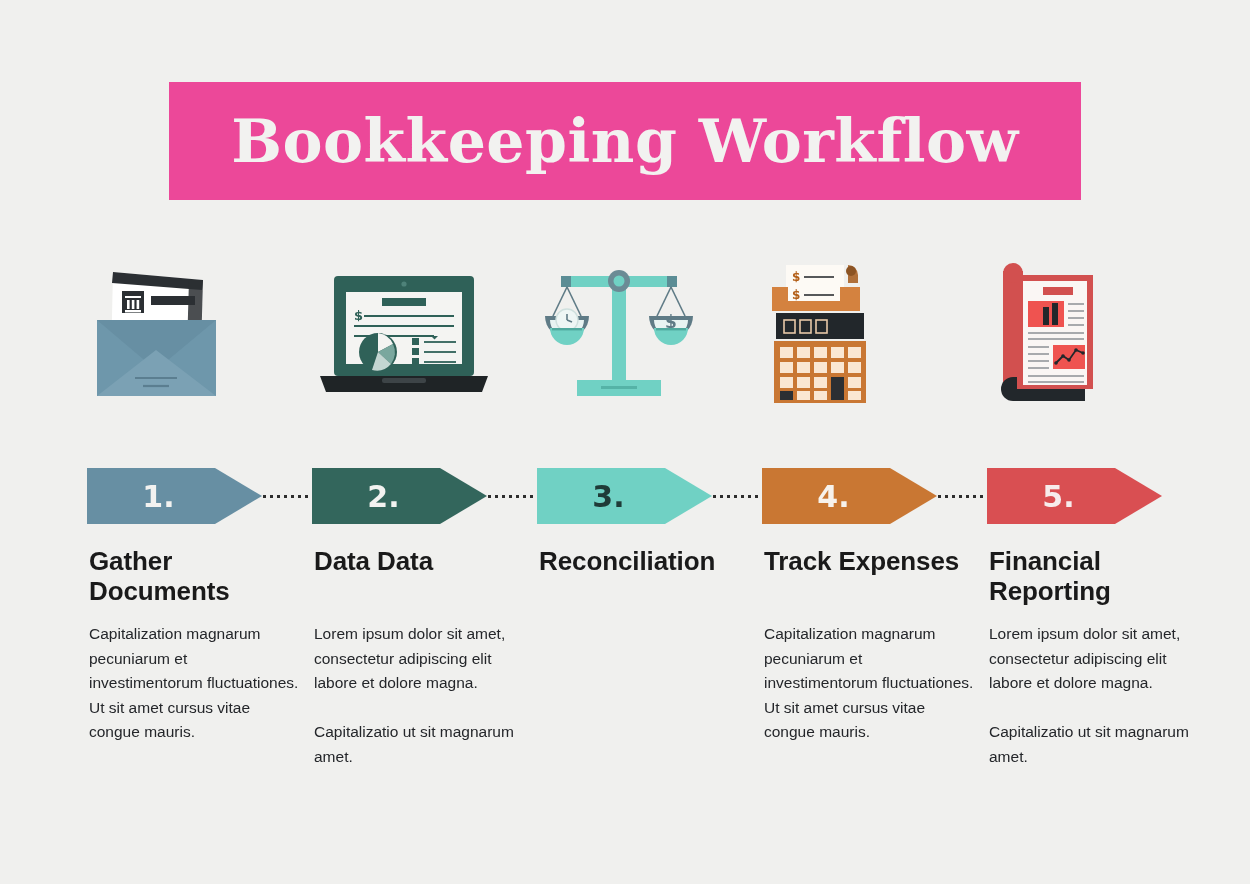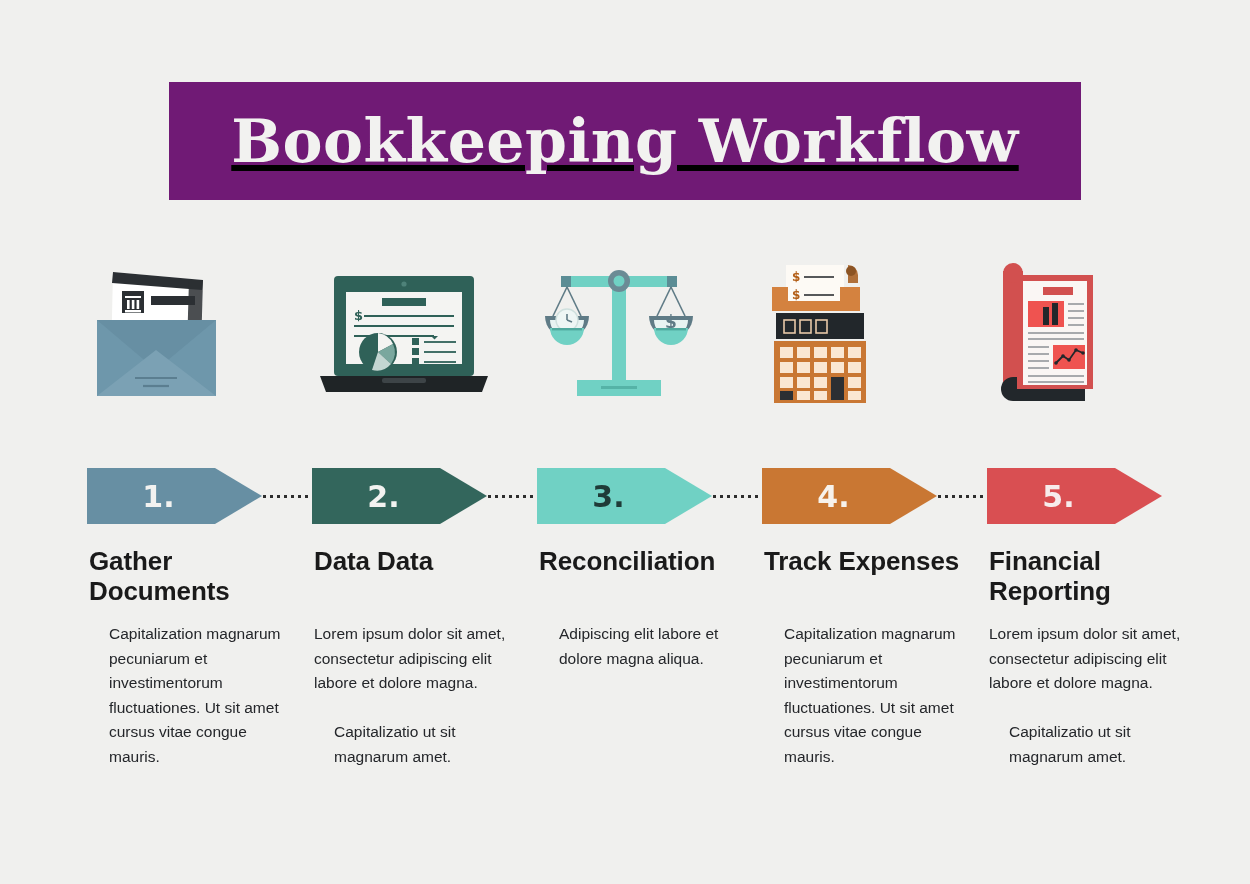--- a/index.html
+++ b/index.html
@@ -124,26 +124,26 @@
     left: 2px;
     width: 212px;
   }
   .body-para {
     font-family: "Liberation Sans", sans-serif;
     font-size: 15.5px;
     line-height: 24.6px;
     color: #24262a;
     margin: 0 0 24.6px 0;
   }
-  .body-para:last-child { margin-bottom: 0; margin-left: 20px; }
+  .body-para:last-child { margin-bottom: 0; }
 </style>
 </head>
 <body style="background: rgb(240, 240, 238);">
 
-<div class="title-banner" style="background: #701a75; text-decoration: underline;">
+<div class="title-banner" style="background: #ec4899;">
   <div class="title-text" style="color: rgb(242, 242, 240);">Bookkeeping Workflow</div>
 </div>
 
 <div class="columns">
 
   <div class="col col-0">
     <div class="icon-wrap">
       <svg width="135" height="150" viewBox="0 0 135 150">
 
         <path d="M24 14 L114 22 L112 108 L22 104 Z" fill="#ffffff"></path>
@@ -393,21 +393,20 @@
     <div class="heading">Data Data</div>
     <div class="body-block">
       <p class="body-para">Lorem ipsum dolor sit amet, consectetur adipiscing elit labore et dolore magna.</p>
       <p class="body-para">Capitalizatio ut sit magnarum amet.</p>
     </div>
   </div>
 
   <div class="col col-2">
     <div class="heading">Reconciliation</div>
     <div class="body-block">
-      <p class="body-para">Adipiscing elit labore et dolore magna aliqua.</p>
     </div>
   </div>
 
   <div class="col col-3">
     <div class="heading">Track Expenses</div>
     <div class="body-block">
       <p class="body-para">Capitalization magnarum pecuniarum et investimentorum fluctuationes. Ut sit amet cursus vitae congue mauris.</p>
     </div>
   </div>
 

